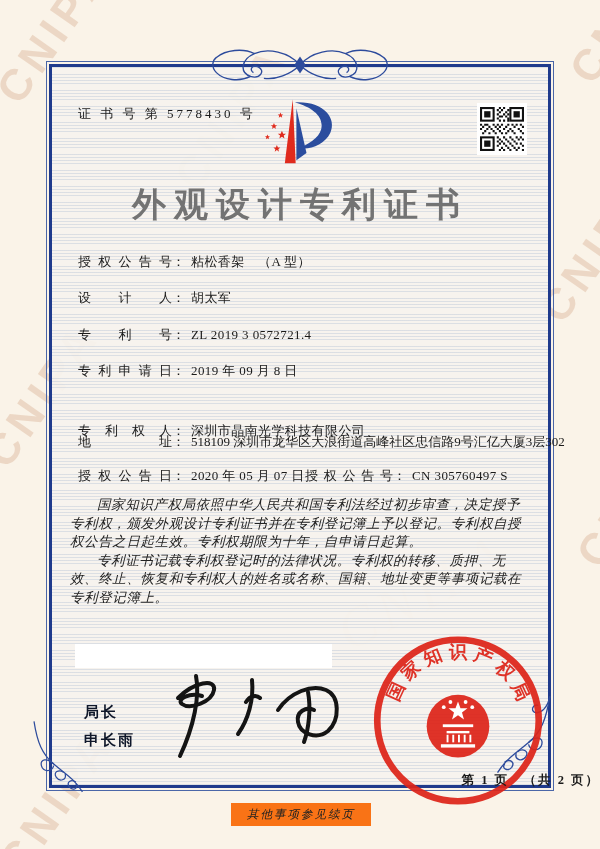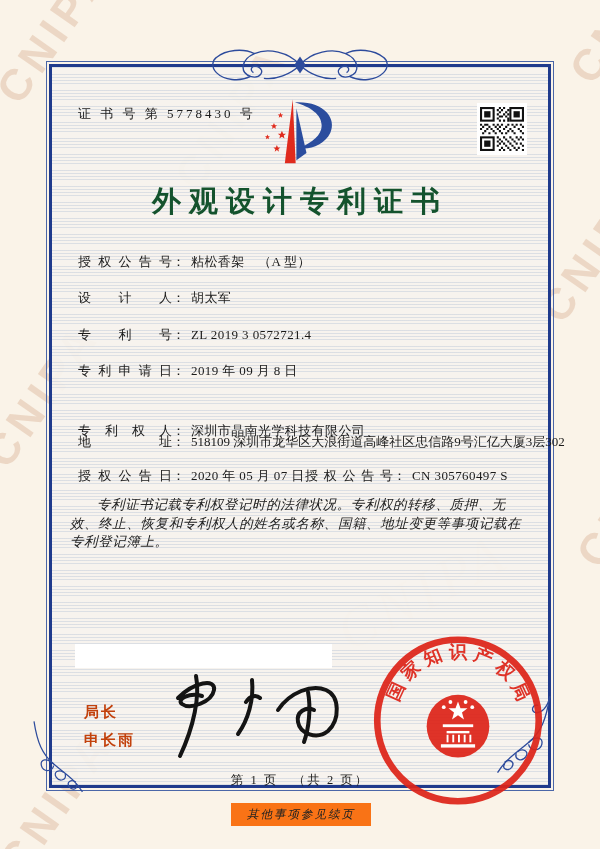--- a/index.html
+++ b/index.html
@@ -39,21 +39,21 @@
   }
   
   .orn{position:absolute;z-index:3;pointer-events:none;}
   
   .content{position:absolute;inset:0;z-index:4;padding-left:18px;}
   .cert-no{position:absolute;left:78px;top:105px;font-size:13px;letter-spacing:3px;}
   .logo{position:absolute;left:253px;top:96px;}
   .qr{position:absolute;left:477px;top:103px;width:50px;height:52px;background:#fff;padding:3px;box-sizing:border-box;}
   .title{
     position:absolute;left:0;top:182px;width:100%;text-align:center;
-    font-size:29px;font-weight:bold;letter-spacing:8px;color:#14532d;
+    font-size:34px;font-weight:bold;letter-spacing:8px;color:#737373;
   }
   .fields{position:absolute;left:78px;top:253px;width:456px;}
   .frow{position:absolute;left:0;white-space:nowrap;font-size:13.5px;}
   .flabel{
     display:inline-block;width:94px;font-size:13px;
     text-align:justify;text-align-last:justify;vertical-align:bottom;
   }
   .fcolon{font-size:13px;}
   .fvalue{font-size:13px;letter-spacing:0.4px;padding-left:6px;}
   .grant-right{position:absolute;left:227px;top:0;white-space:nowrap;font-size:13.5px;}
@@ -61,31 +61,31 @@
   .body-text{
     position:absolute;left:70px;top:496px;width:464px;
     font-size:13.5px;line-height:18.6px;font-style:italic;
     letter-spacing:0.6px;color:#222;
   }
   .body-text p{margin:0;text-indent:2em;}
   .barcode-strip{position:absolute;left:75px;top:644px;width:257px;height:24px;background:#ffffff;}
   .officer{
     position:absolute;left:84px;top:698px;
     font-family:"Liberation Sans","DejaVu Sans",sans-serif;
-    font-weight:600;font-size:15px;letter-spacing:2px;line-height:28px;color:#c2410c;
+    font-weight:600;font-size:15px;letter-spacing:2px;line-height:28px;color:#0f172a;
   }
   .signature{position:absolute;left:150px;top:668px;}
   .seal{position:absolute;left:363px;top:633px;mix-blend-mode:multiply;opacity:0.93;}
   .seal-date{
     position:absolute;left:368px;top:756px;z-index:5;
     font-size:14.5px;font-weight:bold;letter-spacing:1.5px;color:#111;
   }
   .page-number{
-    position:absolute;left:0;top:772px;width:100%;text-align:center;
-    font-size:12.5px;letter-spacing:2px;
+    position:absolute;left:0;top:772px;width:100%;text-align:right;
+    font-size:12.5px;letter-spacing:2px;font-weight:bold;
   }
   .cont-note{
     position:absolute;left:231px;top:803px;width:140px;height:23px;
     background:#f97316;text-align:center;line-height:23px;
     font-size:11.5px;letter-spacing:2px;font-style:italic;color:#222;z-index:4;
   }
 </style>
 </head>
 <body>
 
@@ -206,20 +206,21 @@
       </div>
       <div class="frow" style="top:214px;width:456px;">
         <span class="flabel">授权公告日</span><span class="fcolon">：</span><span class="fvalue">2020 年 05 月 07 日</span>
         <span class="grant-right">
           <span class="flabel">授权公告号</span><span class="fcolon">：</span><span class="fvalue">CN 305760497 S</span>
         </span>
       </div>
     </div>
 
     <div class="body-text">
+      <p>国家知识产权局依照中华人民共和国专利法经过初步审查，决定授予专利权，颁发外观设计专利证书并在专利登记簿上予以登记。专利权自授权公告之日起生效。专利权期限为十年，自申请日起算。</p>
       <p>专利证书记载专利权登记时的法律状况。专利权的转移、质押、无效、终止、恢复和专利权人的姓名或名称、国籍、地址变更等事项记载在专利登记簿上。</p>
     </div>
 
     <div class="barcode-strip"></div>
 
     <div class="officer">
       <div>局长</div>
       <div>申长雨</div>
     </div>
 

